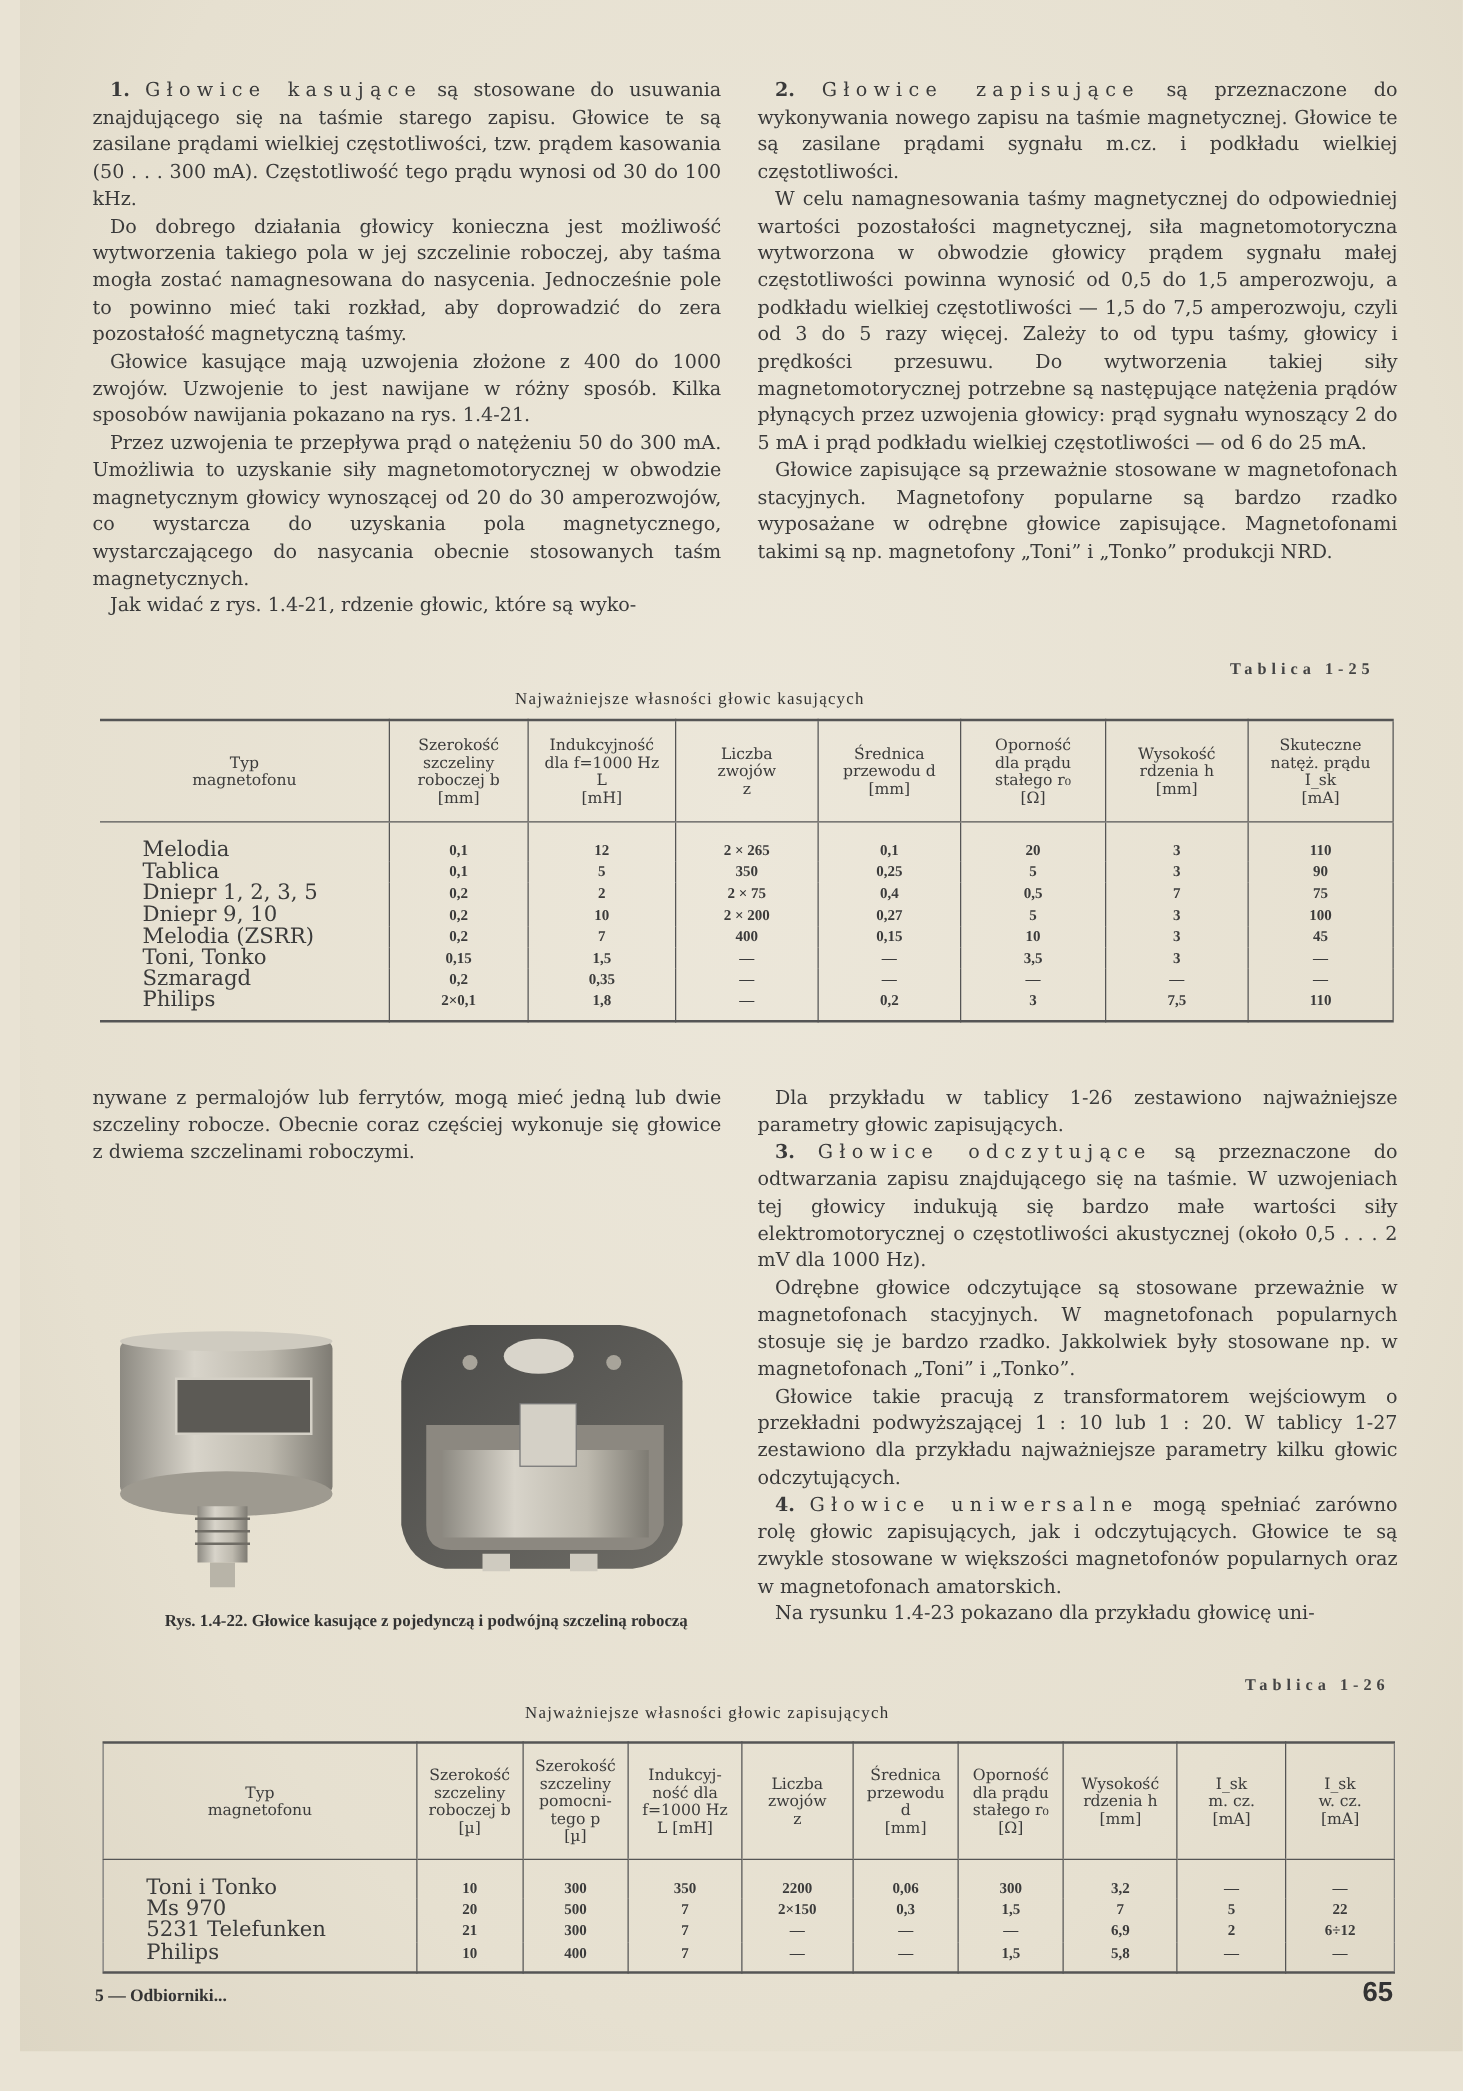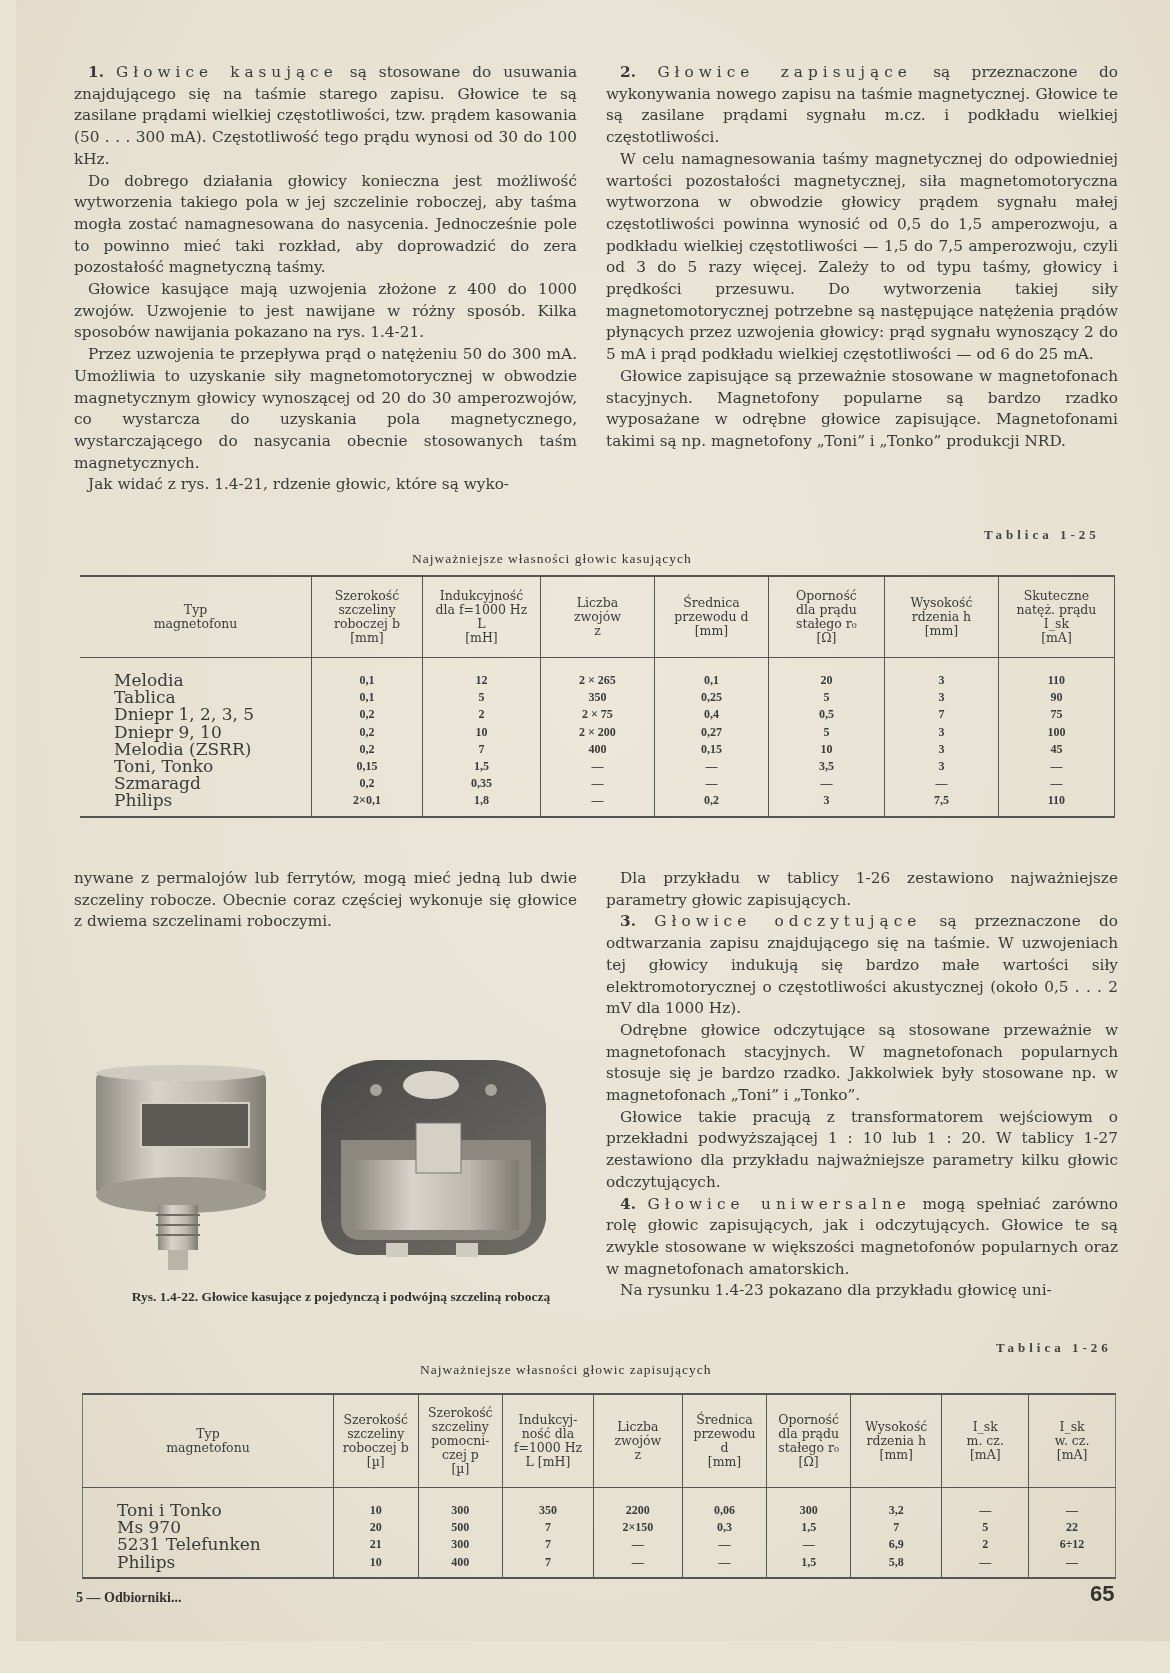--- a/index.html
+++ b/index.html
@@ -262,21 +262,21 @@
           <th style="width: 82px; height: 92px;">
             <div>Szerokość</div>
             <div>szczeliny</div>
             <div>roboczej b</div>
             <div>[µ]</div>
           </th>
           <th style="width: 82px; height: 92px;">
             <div>Szerokość</div>
             <div>szczeliny</div>
             <div>pomocni-</div>
-            <div>czej p</div>
+            <div>tego p</div>
             <div>[µ]</div>
           </th>
           <th style="width: 90px; height: 92px;">
             <div>Indukcyj-</div>
             <div>ność dla</div>
             <div>f=1000 Hz</div>
             <div>L [mH]</div>
           </th>
           <th style="width: 90px; height: 92px;">
             <div>Liczba</div>

